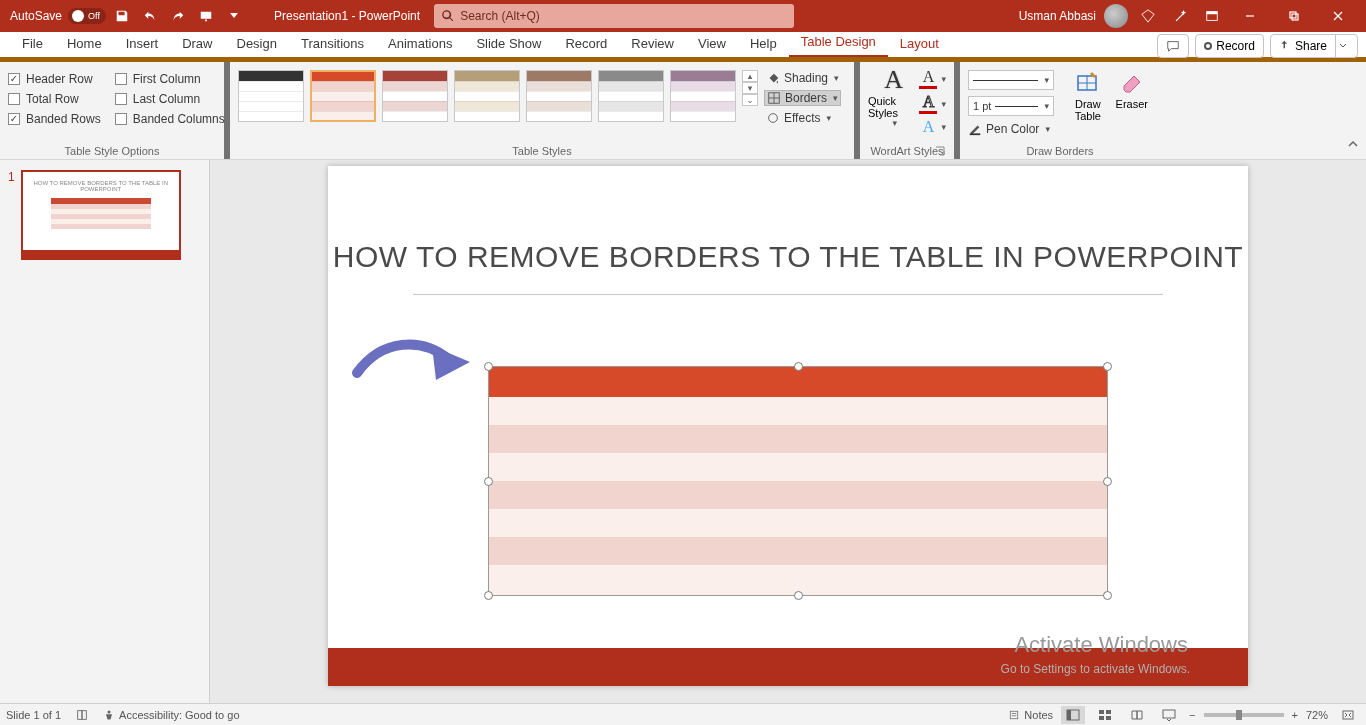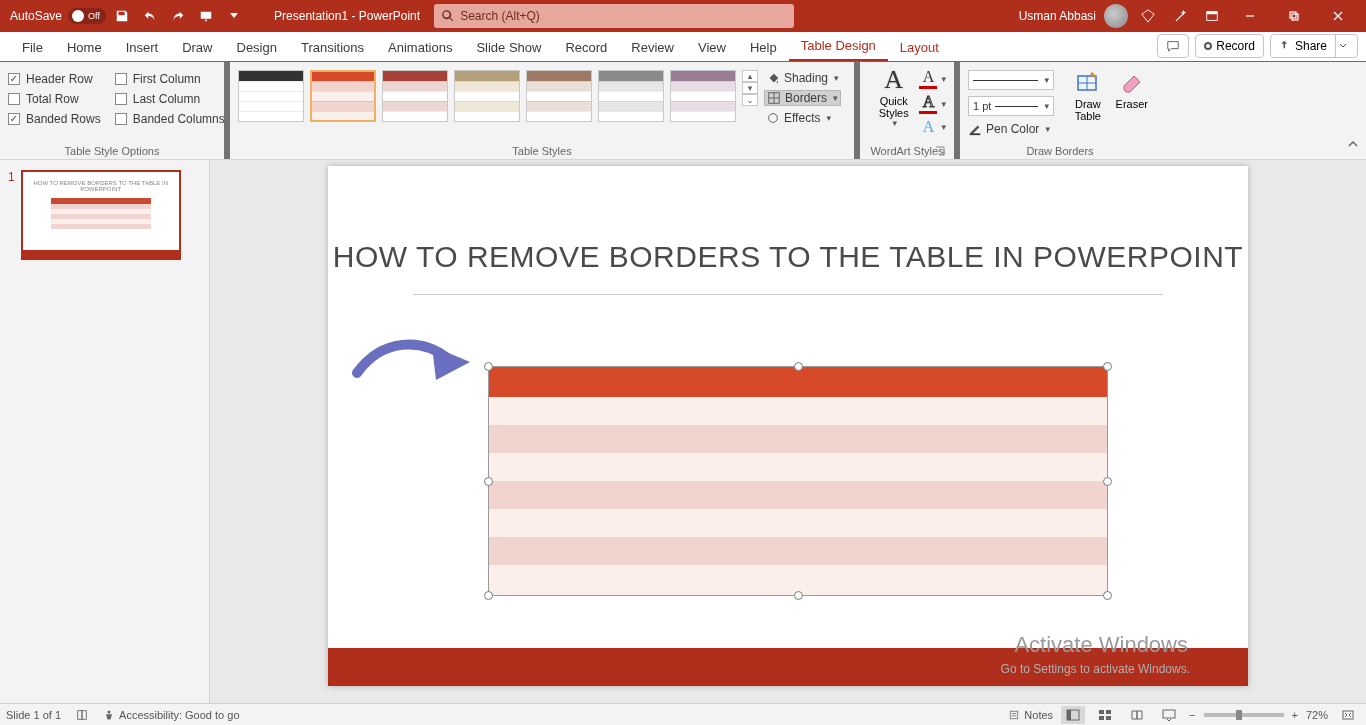--- a/index.html
+++ b/index.html
@@ -37,21 +37,21 @@
     width: 24px; height: 24px; border-radius: 50%; background: #d0d0d0;
     display:flex; align-items:center; justify-content:center; font-size:10px; color:#555;
     background-image: radial-gradient(circle at 40% 40%, #ccc, #888);
   }
   .win-btn { width: 36px; height: 28px; display:flex; align-items:center; justify-content:center; cursor:pointer; }
   .win-btn svg { stroke: #fff; fill:none; stroke-width:1.2; }
 
   
   .ribbon-tabs {
     height: 30px; background: #fff; display:flex; align-items:flex-end;
-    border-bottom: 1px solid #a16207; padding-left: 10px; font-size: 13px;
+    border-bottom: 5px solid #a16207; padding-left: 10px; font-size: 13px;
     position: relative;
   }
   .rtab { padding: 6px 12px; color: #3b3b3b; cursor:pointer; }
   .rtab.active { color: #b02e1c; border-bottom: 2px solid #b02e1c; font-weight:500;}
   .rtab.context { color: #b02e1c; }
   .ribbon-tabs-right {
     position:absolute; right:8px; top:2px; display:flex; align-items:center; gap:6px;
   }
   .comment-btn, .record-btn, .share-btn {
     height:24px; border:1px solid #c4c4c4; border-radius:4px; background:#fff;
@@ -427,21 +427,21 @@
         </div>
       </div>
     </div>
     <div class="rgroup-label">Table Styles</div>
   </div>
 
   <div class="rgroup" style="width:100px;">
     <div class="rgroup-body">
       <div class="quickstyles">
         <div class="big-a">A</div>
-        <span style="white-space:pre-line;text-align:center;">Quick Styles</span>
+        <span style="white-space:pre-line;">Quick Styles</span>
         <span class="caret">▾</span>
       </div>
       <div class="wa-mini">
         <div class="wa-row">
             <div class="wa-a" style="color:#333;border-bottom:3px solid #c00;">A</div>
             <span class="caret">▾</span>
           </div>
         <div class="wa-row">
             <div class="wa-a" style="color:transparent;-webkit-text-stroke:1px #333;border-bottom:3px solid #c00;">A</div>
             <span class="caret">▾</span>

